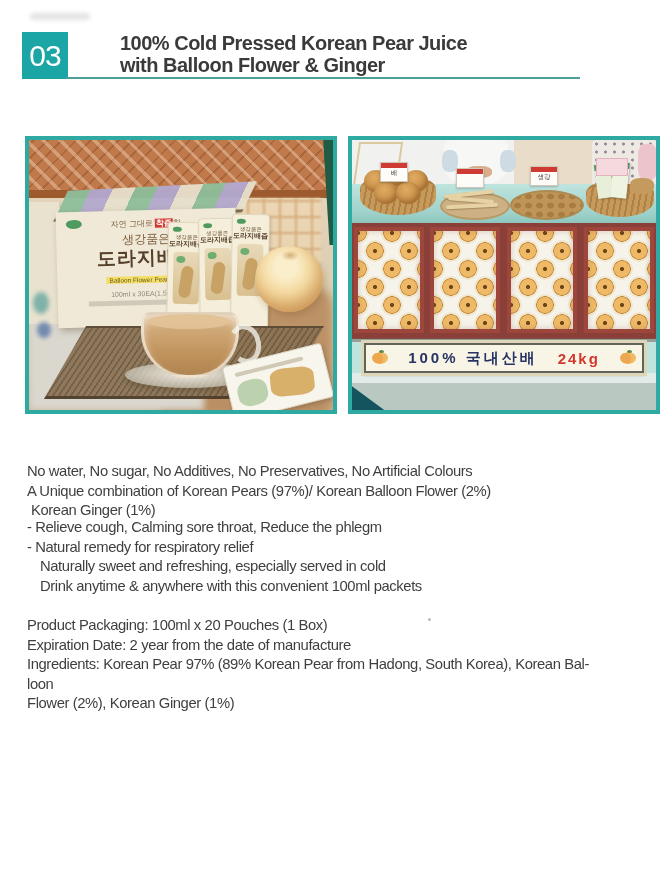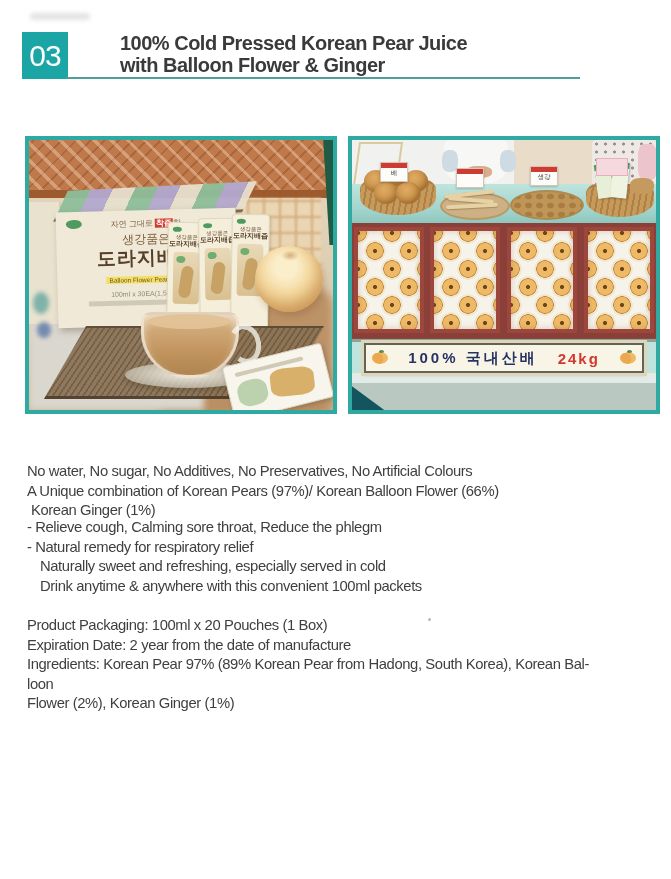--- a/index.html
+++ b/index.html
@@ -302,21 +302,21 @@
         <span class="sign-pear"></span>
       </div>
 
       <div class="abs r-table"></div>
       <div class="abs r-corner"></div>
     </div>
   </div>
 
   <div class="tblock b1">
     <div>No water, No sugar, No Additives, No Preservatives, No Artificial Colours</div>
-    <div>A Unique combination of Korean Pears (97%)/ Korean Balloon Flower (66%)</div>
+    <div>A Unique combination of Korean Pears (97%)/ Korean Balloon Flower (2%)</div>
     <div class="ind-sm">Korean Ginger (1%)</div>
   </div>
 
   <div class="tblock b2">
     <div>- Relieve cough, Calming sore throat, Reduce the phlegm</div>
     <div>- Natural remedy for respiratory relief</div>
     <div class="ind">Naturally sweet and refreshing, especially served in cold</div>
     <div class="ind">Drink anytime &amp; anywhere with this convenient 100ml packets</div>
   </div>
 

